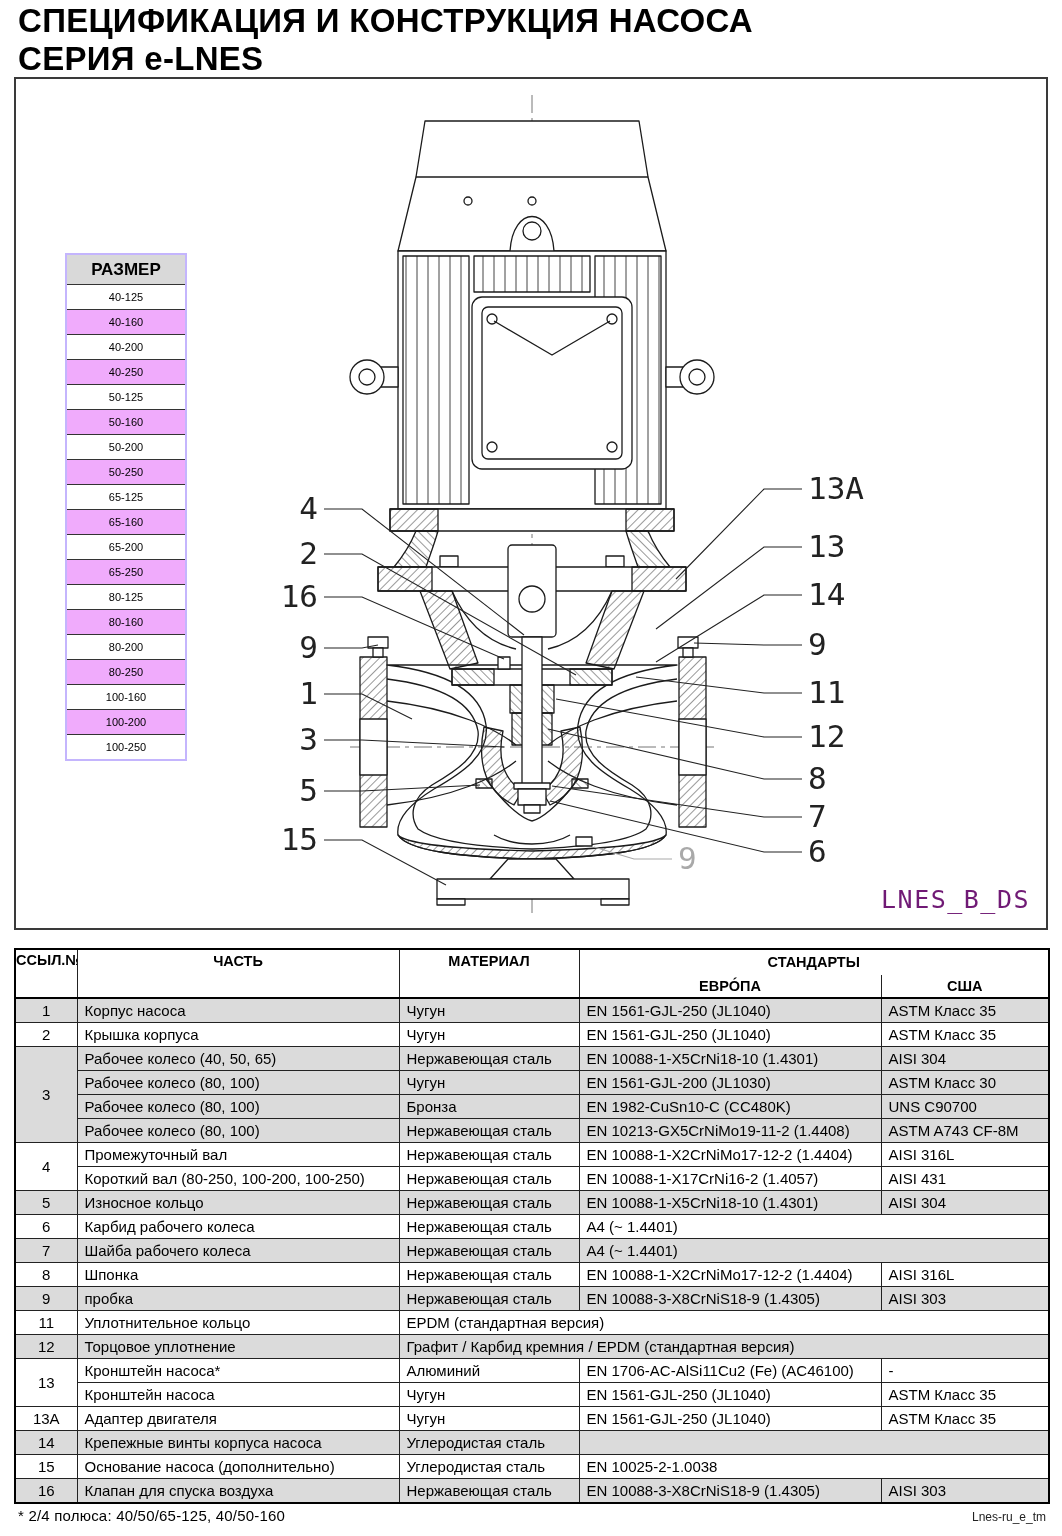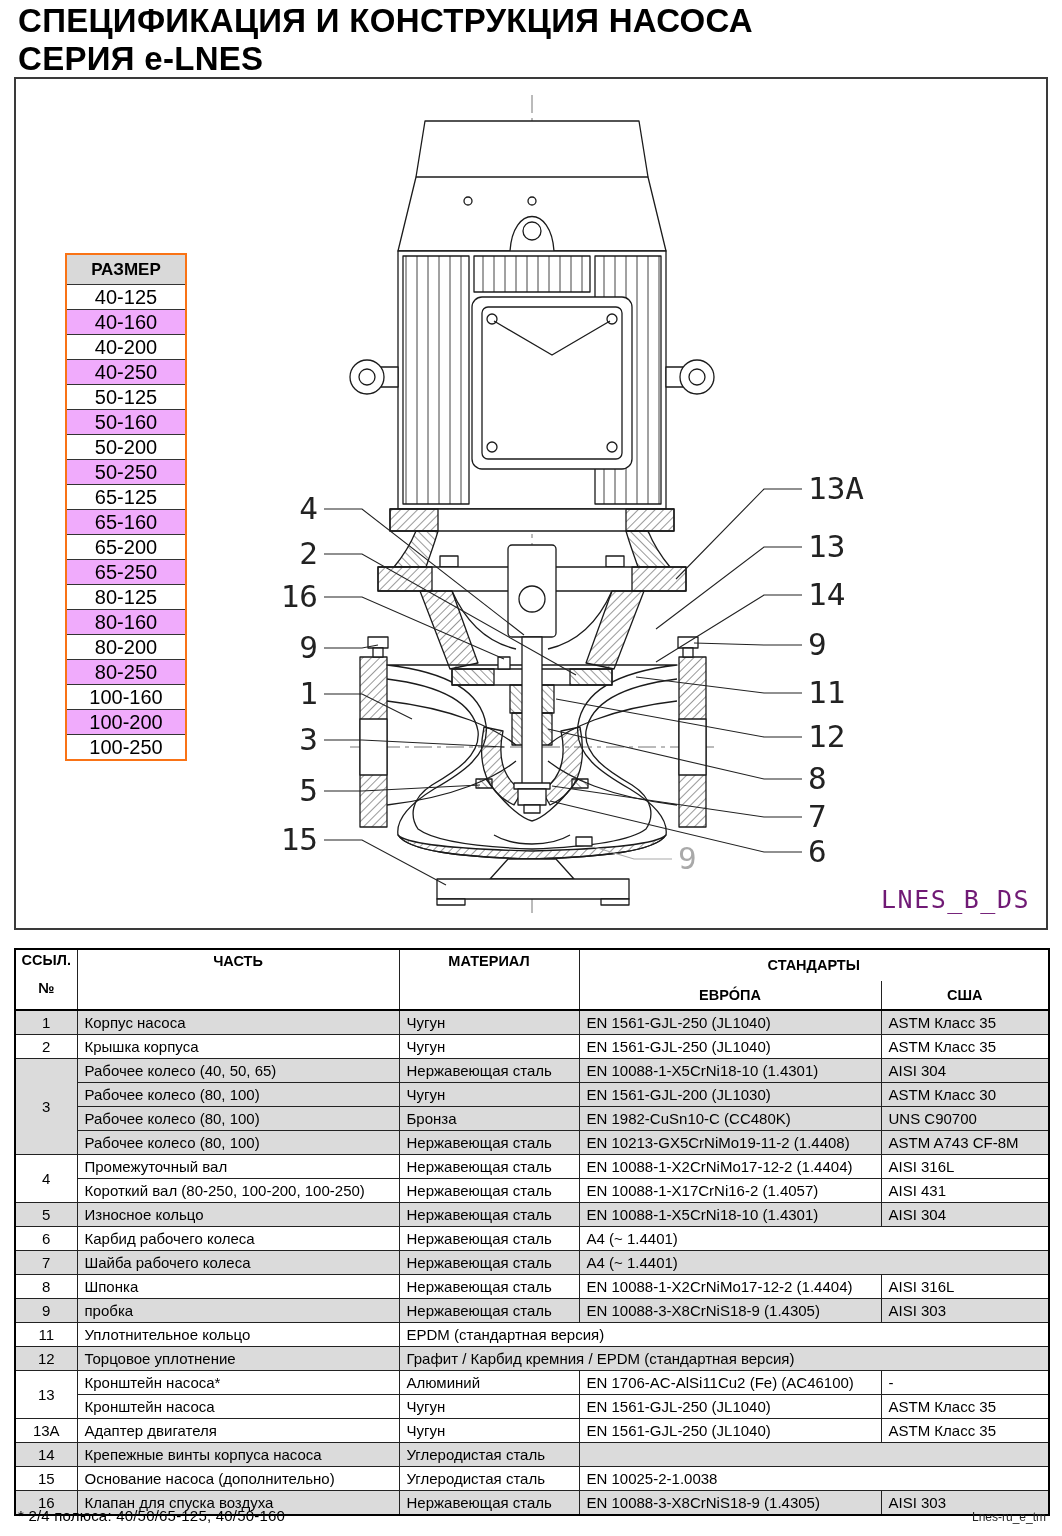--- a/index.html
+++ b/index.html
@@ -5,41 +5,41 @@
   html,body{margin:0;padding:0;background:#fff}
   body{width:1062px;height:1536px;position:relative;font-family:"Liberation Sans",sans-serif;color:#000;overflow:hidden}
 
   .title{position:absolute;left:18px;top:2px;font-weight:bold;font-size:33px;line-height:1.14;letter-spacing:.3px;white-space:nowrap}
 
   .dbox{position:absolute;left:14px;top:77px;width:1034px;height:853px;border:2px solid #3a3a3a;box-sizing:border-box;background:#fff}
   .dbox svg.draw{position:absolute;left:0;top:0}
 
   .dcode{position:absolute;right:16px;bottom:14px;font-family:"DejaVu Sans Mono",monospace;font-size:25px;letter-spacing:1.5px;color:#701a75}
 
-  .sizetbl{position:absolute;left:49px;top:174px;width:122px;border:2px solid #f97316;background:#fff;box-sizing:border-box}
+  .sizetbl{position:absolute;left:49px;top:174px;width:122px;border:2px solid #c4b5fd;background:#fff;box-sizing:border-box}
   .sizehdr{height:29px;line-height:29px;text-align:center;font-weight:bold;font-size:17px;background:#d9d9d9;border-bottom:1px solid #333}
-  .size-row{height:24px;line-height:24px;text-align:center;font-size:20px;border-bottom:1px solid #333}
+  .size-row{height:24px;line-height:24px;text-align:center;font-size:11px;border-bottom:1px solid #333}
   .size-row:last-child{border-bottom:none}
   .size-row.shade{background:#f0abfc}
 
   .co{font-family:"DejaVu Sans Mono",monospace;font-size:31px;fill:#222}
   .co.mut{fill:#a9a9a9}
   .col{fill:none;stroke:#222;stroke-width:1.1}
   .col.mut{stroke:#a9a9a9}
   .cl{stroke:#666;stroke-width:.9;stroke-dasharray:18 5 4 5}
 
   table.ptable{position:absolute;left:14px;top:948px;width:1034px;border-collapse:collapse;table-layout:fixed;font-size:15px;border:2px solid #000;background:#fff}
   .ptable th,.ptable td{border:1px solid #222;padding:0 7px;height:23px;overflow:hidden;white-space:nowrap}
   .ptable thead th{font-size:14.5px;text-align:center;padding:0 2px}
   .ptable thead{border-bottom:2px solid #000}
   .ptable th.top{vertical-align:top;padding-top:3px}
   .ptable th.nb{border-bottom:none;height:22px}
   .ptable th.nt{border-top:none;height:20px}
   .ptable th.refhead{padding:0}
-  .refhead .stack{display:flex;flex-direction:column;justify-content:space-between;height:44px;padding:2px 0 13px}
+  .refhead .stack{display:flex;flex-direction:row;justify-content:space-between;height:44px;padding:2px 0 1px}
   .ptable td.ref{text-align:center;padding:0 2px}
   .ptable tr.shade td{background:#dbdbdb}
   .ptable tbody td{font-size:15px}
 
   .fnote{position:absolute;left:18px;top:1507px;font-size:15px;letter-spacing:.2px}
   .fcode{position:absolute;right:16px;top:1510px;font-size:12px;color:#222}
 </style>
 </head>
 <body>
 

